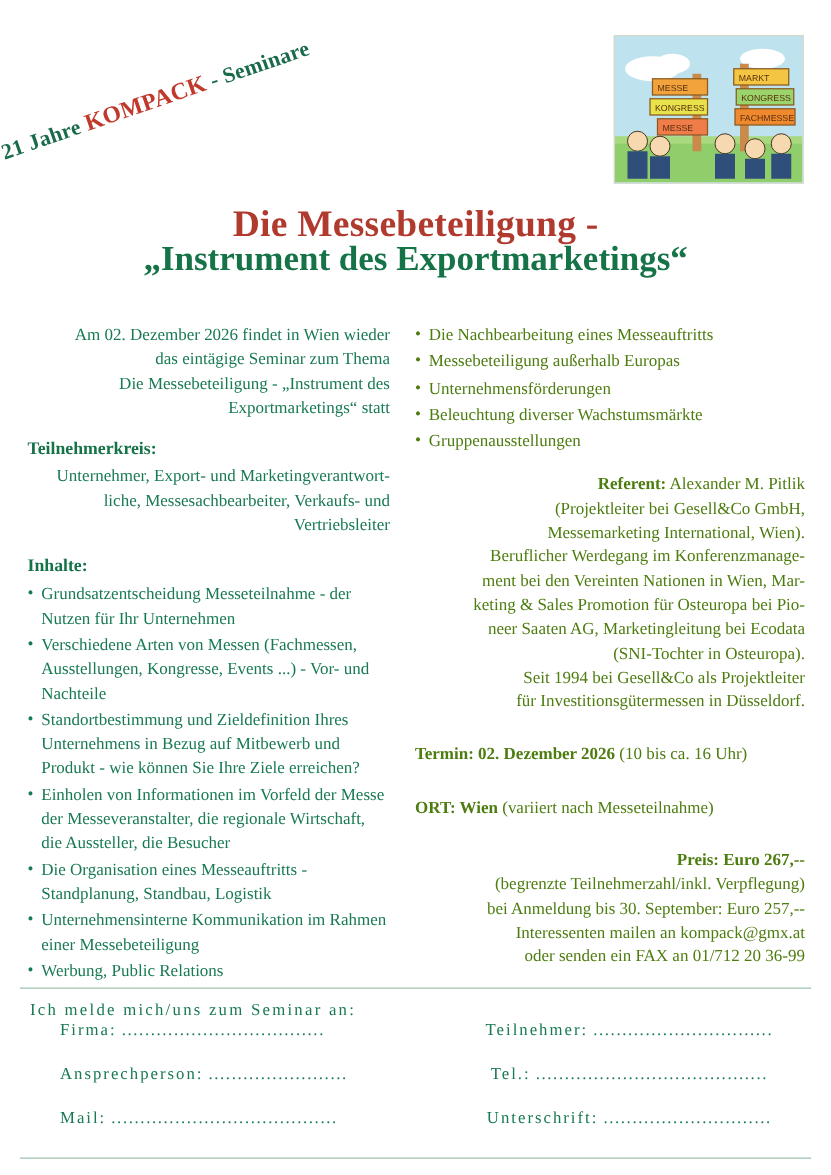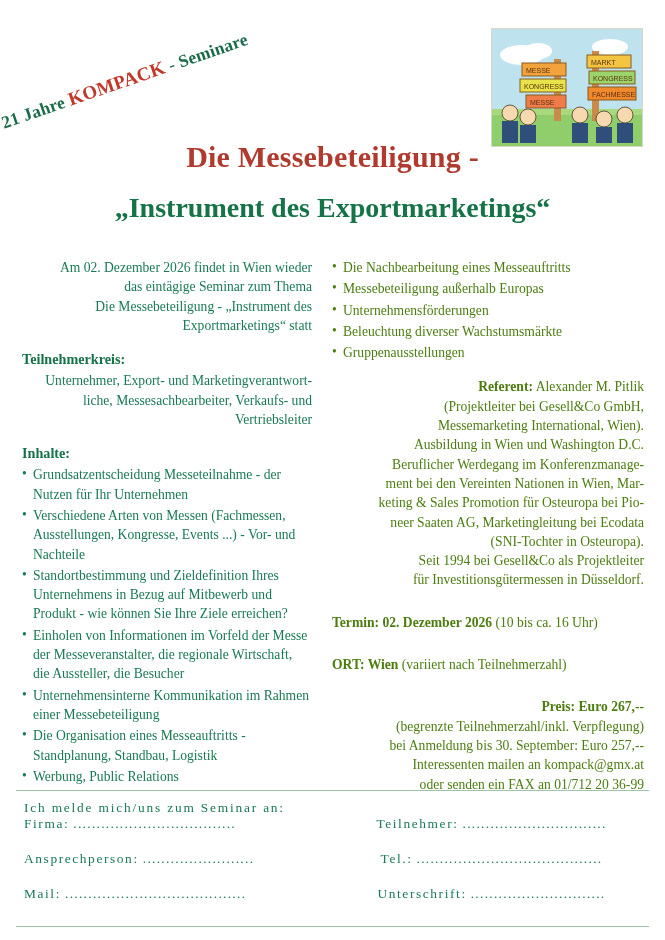--- a/index.html
+++ b/index.html
@@ -51,21 +51,21 @@
     border: 1px solid #d8d8c8;
     overflow: hidden;
     background: #bfe2ef;
   }
 
   
   .title {
     position: absolute;
     left: 0;
     right: 0;
-    top: 140px;
+    top: 163px;
     text-align: center;
     font-family: "Liberation Serif", serif;
     font-weight: bold;
     font-size: 30px;
     color: #b03a2e;
     letter-spacing: 0.2px;
   }
   .subtitle {
     position: absolute;
     left: 0;
@@ -155,21 +155,21 @@
   .form-row {
     display: flex;
     margin-bottom: 19px;
   }
   .form-cell {
     display: flex;
     align-items: baseline;
     white-space: nowrap;
     overflow: hidden;
   }
-  .cell-left { width: 318px; }
+  .cell-left { width: 318px; margin-left: 24px; }
   .cell-right { flex: 1; justify-content: center; }
   .dots {
     letter-spacing: 1.3px;
     overflow: hidden;
     display: inline-block;
     margin-left: 4px;
   }
 </style>
 </head>
 <body>
@@ -243,61 +243,60 @@
       <div>liche, Messesachbearbeiter, Verkaufs- und</div>
       <div>Vertriebsleiter</div>
     </div>
 
     <h3 class="head">Inhalte:</h3>
     <ul class="bullets">
       <li>Grundsatzentscheidung Messeteilnahme - der Nutzen für Ihr Unternehmen</li>
       <li>Verschiedene Arten von Messen (Fachmessen, Ausstellungen, Kongresse, Events ...) - Vor- und Nachteile</li>
       <li>Standortbestimmung und Zieldefinition Ihres Unternehmens in Bezug auf Mitbewerb und Produkt - wie können Sie Ihre Ziele erreichen?</li>
       <li>Einholen von Informationen im Vorfeld der Messe der Messeveranstalter, die regionale Wirtschaft, die Aussteller, die Besucher</li>
+      <li>Die Organisation eines Messeauftritts - Standplanung, Standbau, Logistik</li>
       <li>Unternehmensinterne Kommunikation im Rahmen einer Messebeteiligung</li>
-      <li>Die Organisation eines Messeauftritts - Standplanung, Standbau, Logistik</li>
       <li>Werbung, Public Relations</li>
     </ul>
   </div>
 
   <div class="col-right">
     <ul class="bullets">
       <li>Die Nachbearbeitung eines Messeauftritts</li>
       <li>Messebeteiligung außerhalb Europas</li>
       <li>Unternehmensförderungen</li>
       <li>Beleuchtung diverser Wachstumsmärkte</li>
       <li>Gruppenausstellungen</li>
     </ul>
 
     <div class="gap"></div>
 
     <div class="para">
       <div><span class="lbl">Referent:</span><span> Alexander M. Pitlik</span></div>
       <div>(Projektleiter bei Gesell&amp;Co GmbH,</div>
       <div>Messemarketing International, Wien).</div>
-      <div>Ausbildung in Wien und Washington D.C.</div>
       <div>Beruflicher Werdegang im Konferenzmanage-</div>
       <div>ment bei den Vereinten Nationen in Wien, Mar-</div>
       <div>keting &amp; Sales Promotion für Osteuropa bei Pio-</div>
       <div>neer Saaten AG, Marketingleitung bei Ecodata</div>
       <div>(SNI-Tochter in Osteuropa).</div>
       <div>Seit 1994 bei Gesell&amp;Co als Projektleiter</div>
       <div>für Investitionsgütermessen in Düsseldorf.</div>
     </div>
 
     <div class="gap-sm"></div>
 
     <div class="para">
       <span class="lbl">Termin: 02. Dezember 2026</span><span> (10 bis ca. 16 Uhr)</span>
     </div>
 
     <div class="gap-sm"></div>
 
     <div class="para">
-      <span class="lbl">ORT: Wien</span><span> (variiert nach Teilnehmerzahl)</span>
+      <span class="lbl">ORT: Wien</span><span> (variiert nach Messeteilnahme)</span>
     </div>
 
     <div class="gap-sm"></div>
 
     <div class="para">
       <div class="lbl">Preis: Euro 267,--</div>
       <div>(begrenzte Teilnehmerzahl/inkl. Verpflegung)</div>
       <div>bei Anmeldung bis 30. September: Euro 257,--</div>
       <div>Interessenten mailen an kompack@gmx.at</div>
       <div>oder senden ein FAX an 01/712 20 36-99</div>

